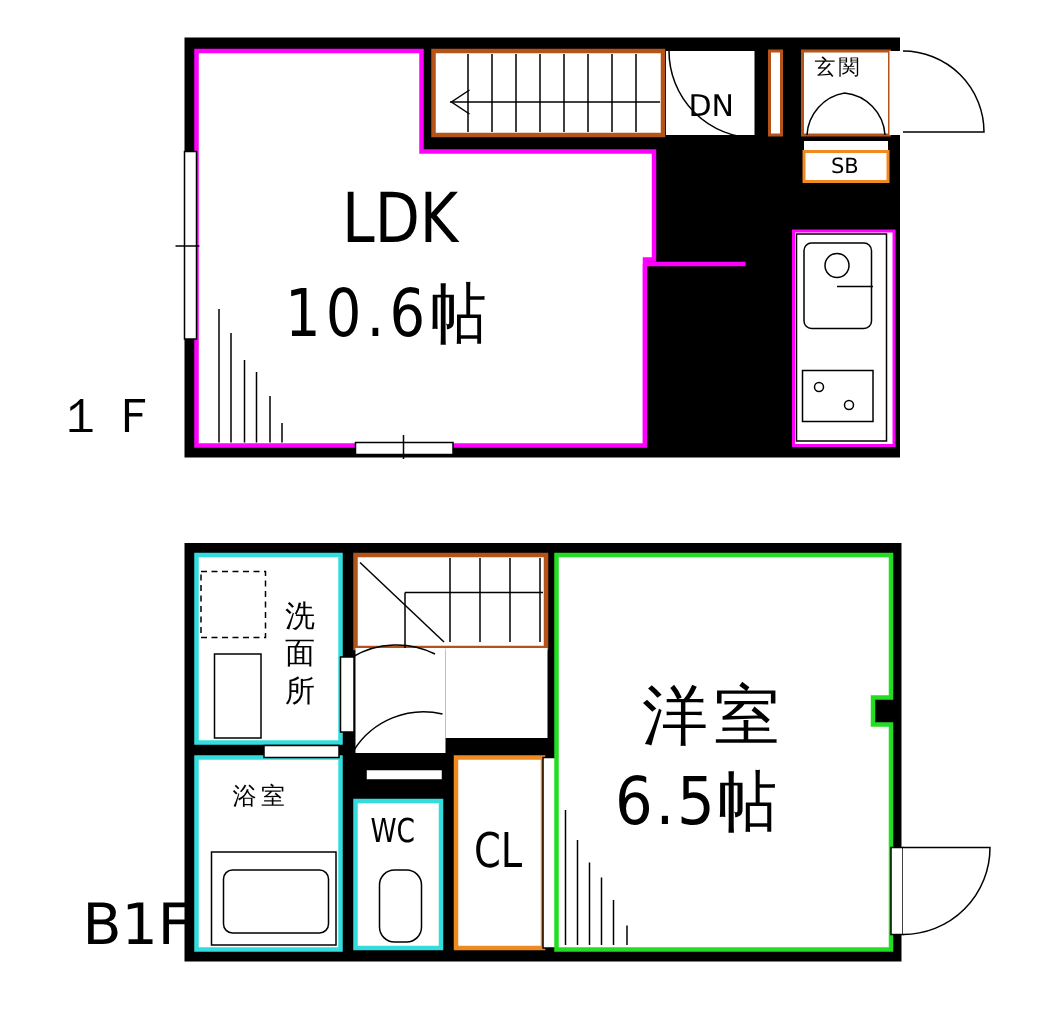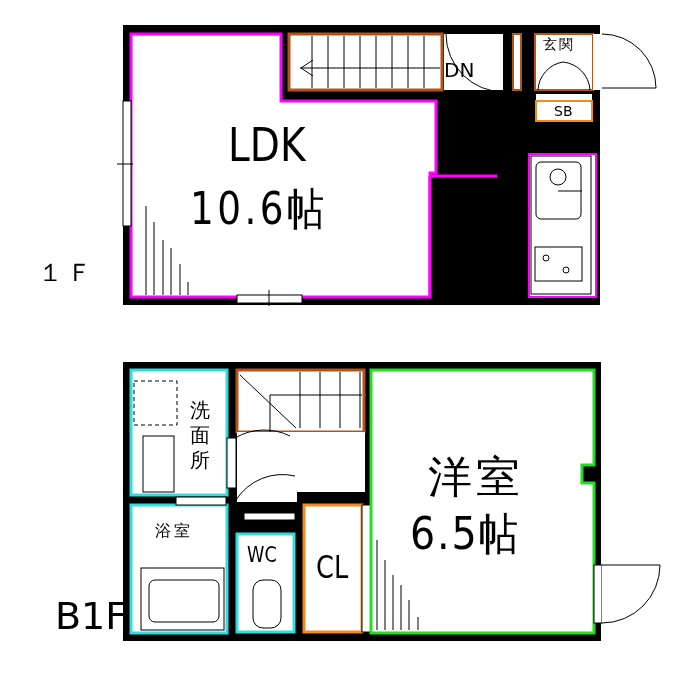--- a/index.html
+++ b/index.html
@@ -115,26 +115,26 @@
       <line x1="377" y1="540" x2="377" y2="630"></line>
         <line x1="385" y1="560" x2="385" y2="630"></line>
       <line x1="393" y1="575" x2="393" y2="630"></line>
         <line x1="401" y1="585" x2="401" y2="630"></line>
       <line x1="409" y1="600" x2="409" y2="630"></line>
         <line x1="418" y1="617" x2="418" y2="630"></line>
     </g>
   </g>
 </svg>
 
-<div style="position:absolute;left:38px;top:256px;font-size:25px;letter-spacing:4px;">１Ｆ</div>
+<div style="position:absolute;left:38px;top:256px;font-size:32px;letter-spacing:4px;">１Ｆ</div>
 <div style="position:absolute;left:55px;top:594px;font-size:38px;">B1F</div>
 
 <div style="position:absolute;left:228px;top:118px;font-size:46px;transform:scaleX(0.85);transform-origin:left;">LDK</div>
 <div style="position:absolute;left:190px;top:180px;font-size:44px;transform:scaleX(0.85);transform-origin:left;letter-spacing:4px;">10.6帖</div>
-<div style="position:absolute;left:444px;top:58px;font-size:20px;">DN</div>
+<div style="position:absolute;left:459px;top:58px;font-size:20px;">DN</div>
 <div style="position:absolute;left:543px;top:36px;font-size:14px;letter-spacing:2px;">玄関</div>
 <div style="position:absolute;left:554px;top:103px;font-size:14px;">SB</div>
 
 <div style="position:absolute;left:428px;top:448px;font-size:44px;letter-spacing:4px;font-family:Liberation Mono, monospace;">洋室</div>
 <div style="position:absolute;left:410px;top:505px;font-size:44px;letter-spacing:2px;transform:scaleX(0.9);transform-origin:left;">6.5帖</div>
 <div style="position:absolute;left:190px;top:398px;font-size:20px;line-height:25px;width:24px;">
   <div>洗</div>
   <div>面</div>
   <div>所</div>
 </div>

